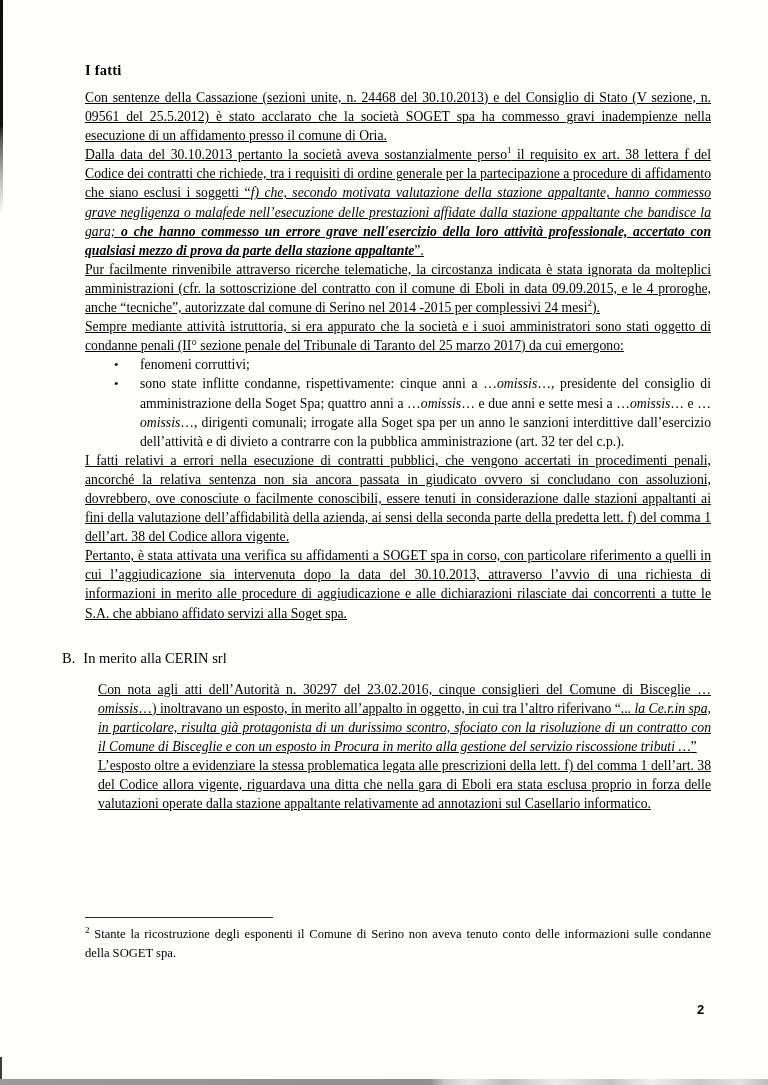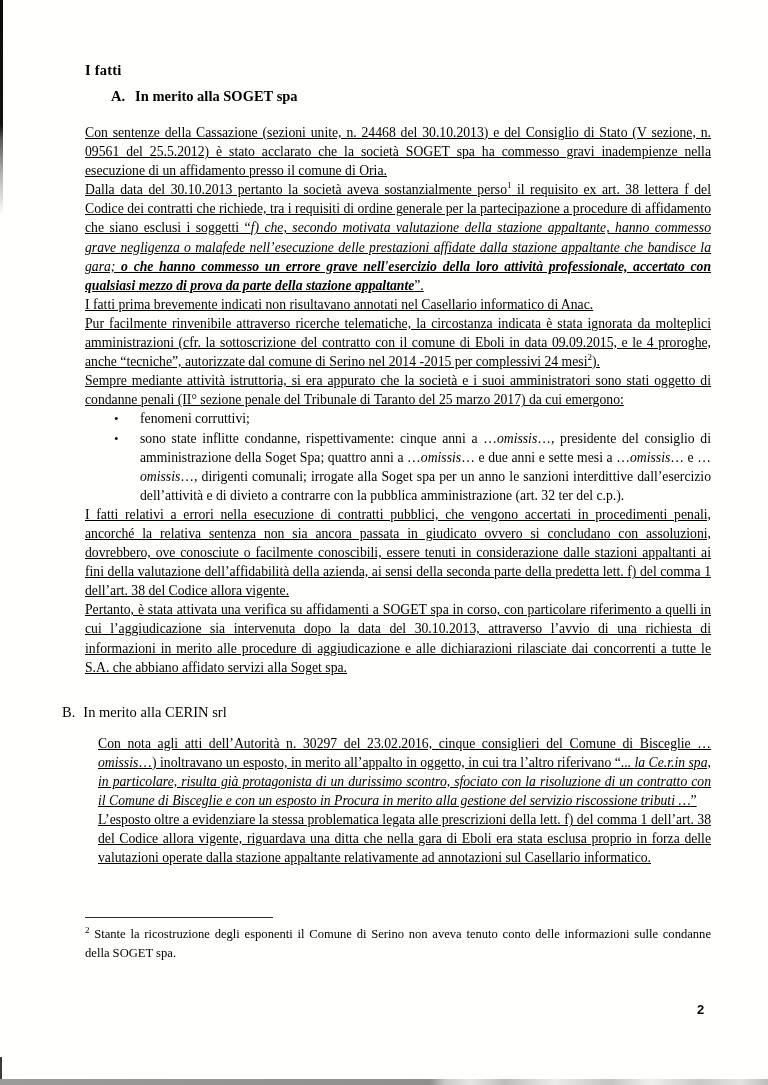--- a/index.html
+++ b/index.html
@@ -44,27 +44,25 @@
 <body>
 
 <div class="page">
 
   <div class="artifact-left-top"></div>
 
   <div class="content">
 
     <h1 class="doc-title">I fatti</h1>
 
-    <h2 class="heading-a"><span class="hlabel">A.</span><span>In merito alla SOGET spa</span></h2>
 
     <p class="body-p">Con sentenze della Cassazione (sezioni unite, n. 24468 del 30.10.2013) e del Consiglio di Stato (V sezione, n. 09561 del 25.5.2012) è stato acclarato che la società SOGET spa ha commesso gravi inadempienze nella esecuzione di un affidamento presso il comune di Oria.</p>
 
     <p class="body-p"><span>Dalla data del 30.10.2013 pertanto la società aveva sostanzialmente perso</span><sup class="fn">1</sup><span> il requisito ex art. 38 lettera f del Codice dei contratti che richiede, tra i requisiti di ordine generale per la partecipazione a procedure di affidamento che siano esclusi i soggetti “</span><span class="it">f) che, secondo motivata valutazione della stazione appaltante, hanno commesso grave negligenza o malafede nell’esecuzione delle prestazioni affidate dalla stazione appaltante che bandisce la gara; </span><span class="bi">o che hanno commesso un errore grave nell'esercizio della loro attività professionale, accertato con qualsiasi mezzo di prova da parte della stazione appaltante</span><span>”.</span></p>
 
-    <p class="body-p">I fatti prima brevemente indicati non risultavano annotati nel Casellario informatico di Anac.</p>
 
     <p class="body-p"><span>Pur facilmente rinvenibile attraverso ricerche telematiche, la circostanza indicata è stata ignorata da molteplici amministrazioni (cfr. la sottoscrizione del contratto con il comune di Eboli in data 09.09.2015, e le 4 proroghe, anche “tecniche”, autorizzate dal comune di Serino nel 2014 -2015 per complessivi 24 mesi</span><sup class="fn">2</sup><span>).</span></p>
 
     <p class="body-p">Sempre mediante attività istruttoria, si era appurato che la società e i suoi amministratori sono stati oggetto di condanne penali (II° sezione penale del Tribunale di Taranto del 25 marzo 2017) da cui emergono:</p>
 
     <ul class="bullet-list">
       <li class="bullet-item"><span class="bullet-glyph">•</span><span>fenomeni corruttivi;</span></li>
       <li class="bullet-item"><span class="bullet-glyph">•</span><span>sono state inflitte condanne, rispettivamente: cinque anni a …</span><span class="it">omissis</span><span>…, presidente del consiglio di amministrazione della Soget Spa; quattro anni a …</span><span class="it">omissis</span><span>… e due anni e sette mesi a …</span><span class="it">omissis</span><span>… e …</span><span class="it">omissis</span><span>…, dirigenti comunali; irrogate alla Soget spa per un anno le sanzioni interdittive dall’esercizio dell’attività e di divieto a contrarre con la pubblica amministrazione (art. 32 ter del c.p.).</span></li>
     </ul>
 

